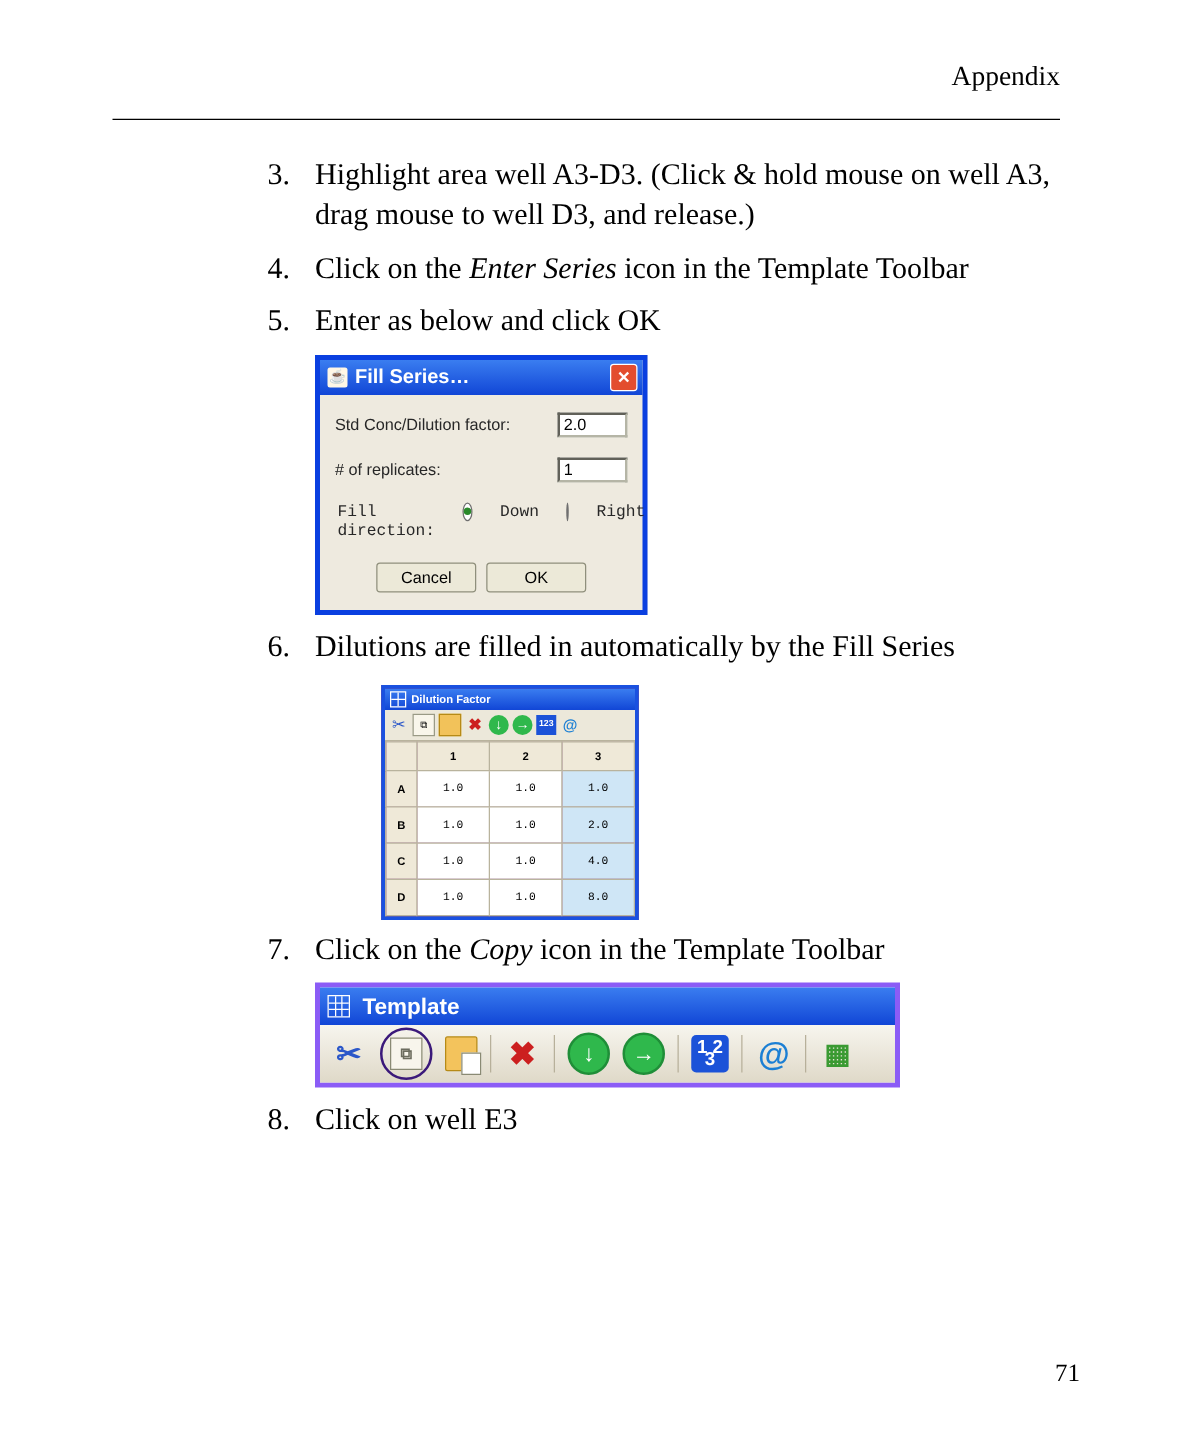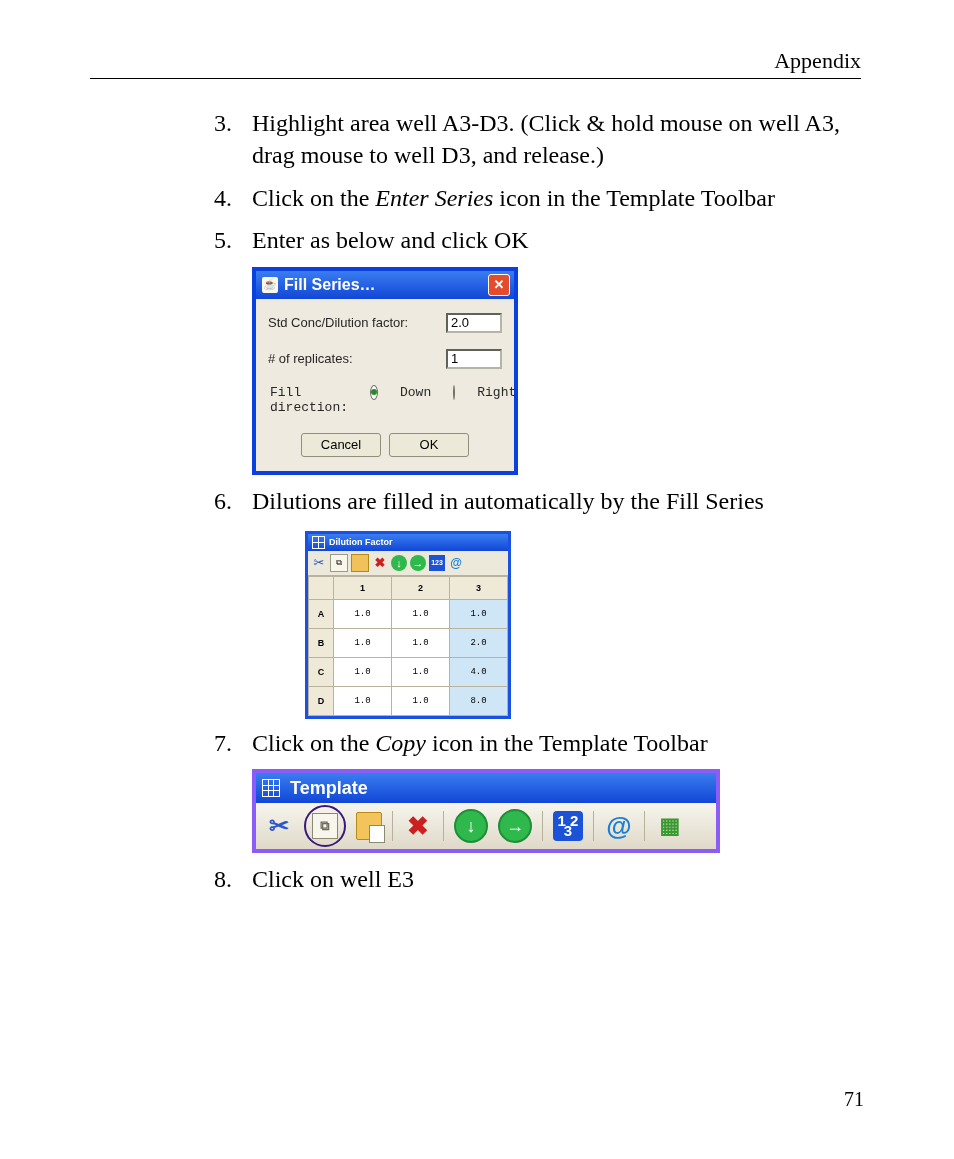--- a/index.html
+++ b/index.html
@@ -12,23 +12,23 @@
   }
   .page {
     padding: 48px 90px 80px 90px;
     box-sizing: border-box;
     position: relative;
     min-height: 1159px;
   }
   .header-right {
     text-align: right;
     font-size: 22px;
-    padding-bottom: 4px;
+    padding-bottom: 21px;
     border-bottom: 1.5px solid #000;
-    margin: 0 3px 28px 0;
+    margin: 0 16px 28px 0;
     font-family: Liberation Serif, serif;
   }
   ol.steps {
     list-style: decimal;
     padding-left: 28px;
     margin: 0 0 0 120px;
     font-size: 24px;
   }
   ol.steps > li {
     margin: 0 0 10px 0;

